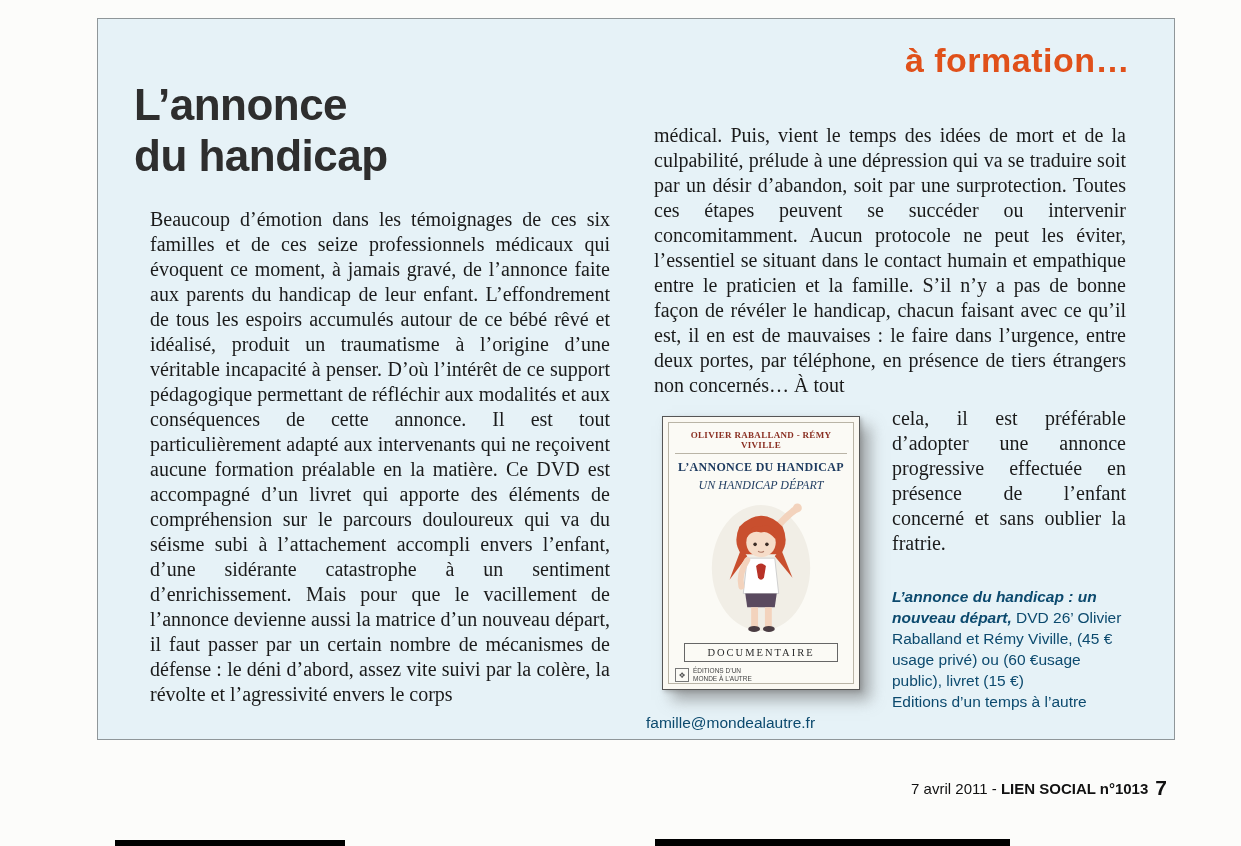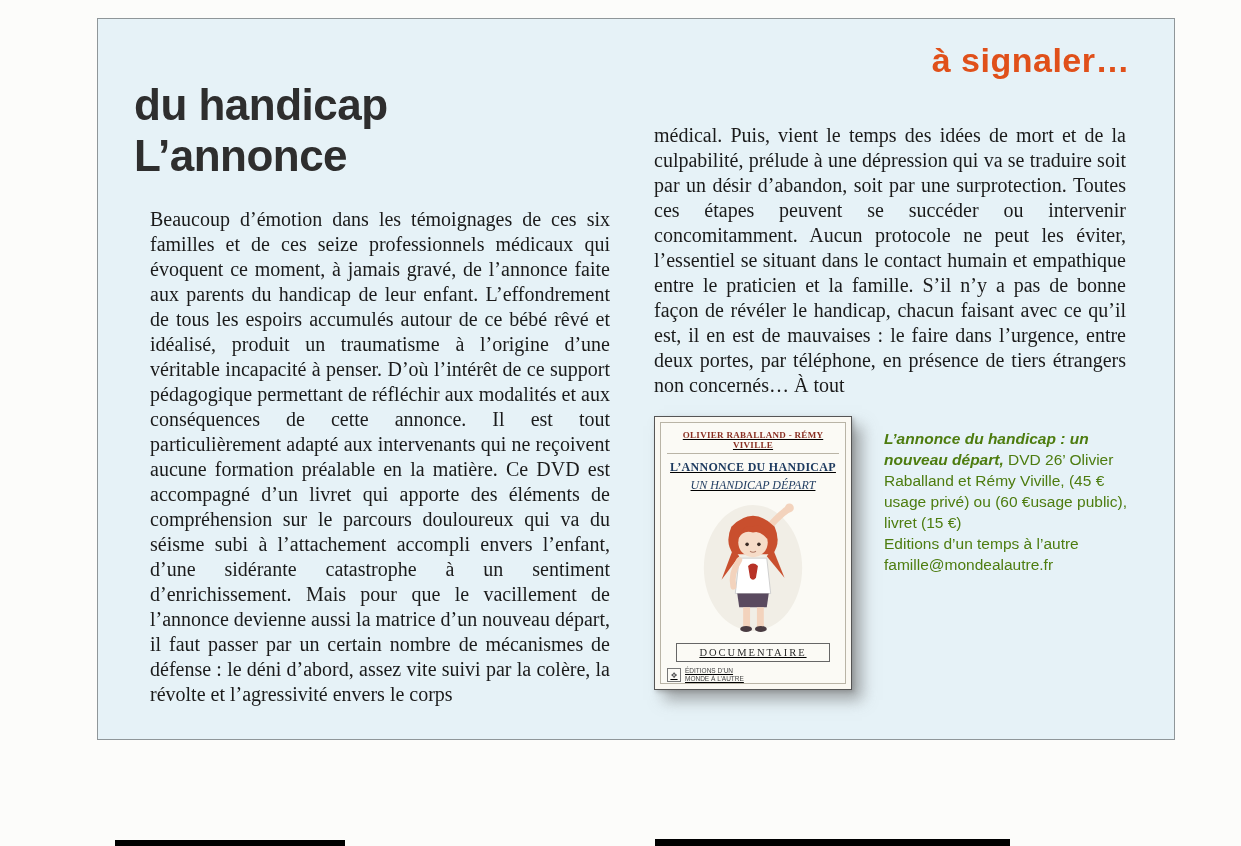--- a/index.html
+++ b/index.html
@@ -145,21 +145,21 @@
     color: #444;
     width: 74px;
     text-align: left;
     text-transform: uppercase;
   }
 
   .caption {
     font-family: "Liberation Sans", sans-serif;
     font-size: 15.5px;
     line-height: 21px;
-    color: #4d7c0f;
+    color: #0c4a6e;
     margin: 30px 0 0 0;
     text-align: left;
   }
   .cap-lead { font-weight: bold; font-style: italic; }
 
   .footer {
     position: absolute;
     top: 776px; right: 74px;
     font-family: "Liberation Sans", sans-serif;
     font-size: 15px;
@@ -178,34 +178,34 @@
   .scan-bar.one  { left: 115px; top: 840px; width: 230px; height: 6px; }
   .scan-bar.two  { left: 655px; top: 839px; width: 355px; height: 7px; }
 </style>
 </head>
 <body>
 
 <div class="page">
 
   <div class="panel">
 
-    <div class="section-label">à signaler…</div>
+    <div class="section-label">à formation…</div>
 
     <div class="col-left">
       <h1 class="article-title">
+        <div>L’annonce</div>
         <div>du handicap</div>
-        <div>L’annonce</div>
       </h1>
       <p class="body-text">Beaucoup d’émotion dans les témoignages de ces six familles et de ces seize professionnels médicaux qui évoquent ce moment, à jamais gravé, de l’annonce faite aux parents du handicap de leur enfant. L’effondrement de tous les espoirs accumulés autour de ce bébé rêvé et idéalisé, produit un traumatisme à l’origine d’une véritable incapacité à penser. D’où l’intérêt de ce support pédagogique permettant de réfléchir aux modalités et aux conséquences de cette annonce. Il est tout particulièrement adapté aux intervenants qui ne reçoivent aucune formation préalable en la matière. Ce DVD est accompagné d’un livret qui apporte des éléments de compréhension sur le parcours douloureux qui va du séisme subi à l’attachement accompli envers l’enfant, d’une sidérante catastrophe à un sentiment d’enrichissement. Mais pour que le vacillement de l’annonce devienne aussi la matrice d’un nouveau départ, il faut passer par un certain nombre de mécanismes de défense : le déni d’abord, assez vite suivi par la colère, la révolte et l’agressivité envers le corps</p>
     </div>
 
     <div class="col-right">
       <p class="body-text">médical. Puis, vient le temps des idées de mort et de la culpabilité, prélude à une dépression qui va se traduire soit par un désir d’abandon, soit par une surprotection. Toutes ces étapes peuvent se succéder ou intervenir concomitamment. Aucun protocole ne peut les éviter, l’essentiel se situant dans le contact humain et empathique entre le praticien et la famille. S’il n’y a pas de bonne façon de révéler le handicap, chacun faisant avec ce qu’il est, il en est de mauvaises : le faire dans l’urgence, entre deux portes, par téléphone, en présence de tiers étrangers non concernés… À tout</p>
 
-      <figure class="dvd-figure" style="margin-left:8px;text-decoration:underline;">
+      <figure class="dvd-figure" style="margin-left:16px;">
         <div class="dvd-cover">
           <div class="dvd-inner">
             <div class="dvd-authors">Olivier Raballand - Rémy Viville</div>
             <div class="dvd-title">L’ANNONCE DU HANDICAP</div>
             <div class="dvd-subtitle">UN HANDICAP DÉPART</div>
             <div class="dvd-art">
               <svg width="118" height="138" viewBox="0 0 120 140">
                 <ellipse cx="60" cy="72" rx="50" ry="64" fill="#f1eee6"></ellipse>
                 <path d="M70,38 Q84,20 96,12" stroke="#f3d3bd" stroke-width="7" fill="none" stroke-linecap="round"></path>
                 <circle cx="97" cy="11" r="4.5" fill="#f3d3bd"></circle>
@@ -229,27 +229,31 @@
             </div>
             <div class="dvd-genre">DOCUMENTAIRE</div>
             <div class="dvd-publisher-row">
               <span class="pub-mark">❖</span>
               <span class="pub-text">Éditions d’un monde à l’autre</span>
             </div>
           </div>
         </div>
       </figure>
 
+      <p class="body-text">cela, il est préférable d’adopter une annonce progressive effectuée en présence de l’enfant concerné et sans oublier la fratrie.</p>
 
       <p class="caption">
         <span class="cap-lead">L’annonce du handicap : un nouveau départ, </span><span>DVD 26’ Olivier Raballand et Rémy Viville, (45 € usage privé) ou (60 €usage public), livret (15 €)</span><br>
         <span>Editions d’un temps à l’autre</span><br>
         <span>famille@mondealautre.fr</span>
       </p>
     </div>
 
   </div>
 
+  <div class="footer">
+    <span>7 avril 2011 - </span><span class="journal">LIEN SOCIAL n°1013</span><span class="pagenum">7</span>
+  </div>
 
   <div class="scan-bar one"></div>
   <div class="scan-bar two"></div>
 
 </div>
 
 </body></html>

